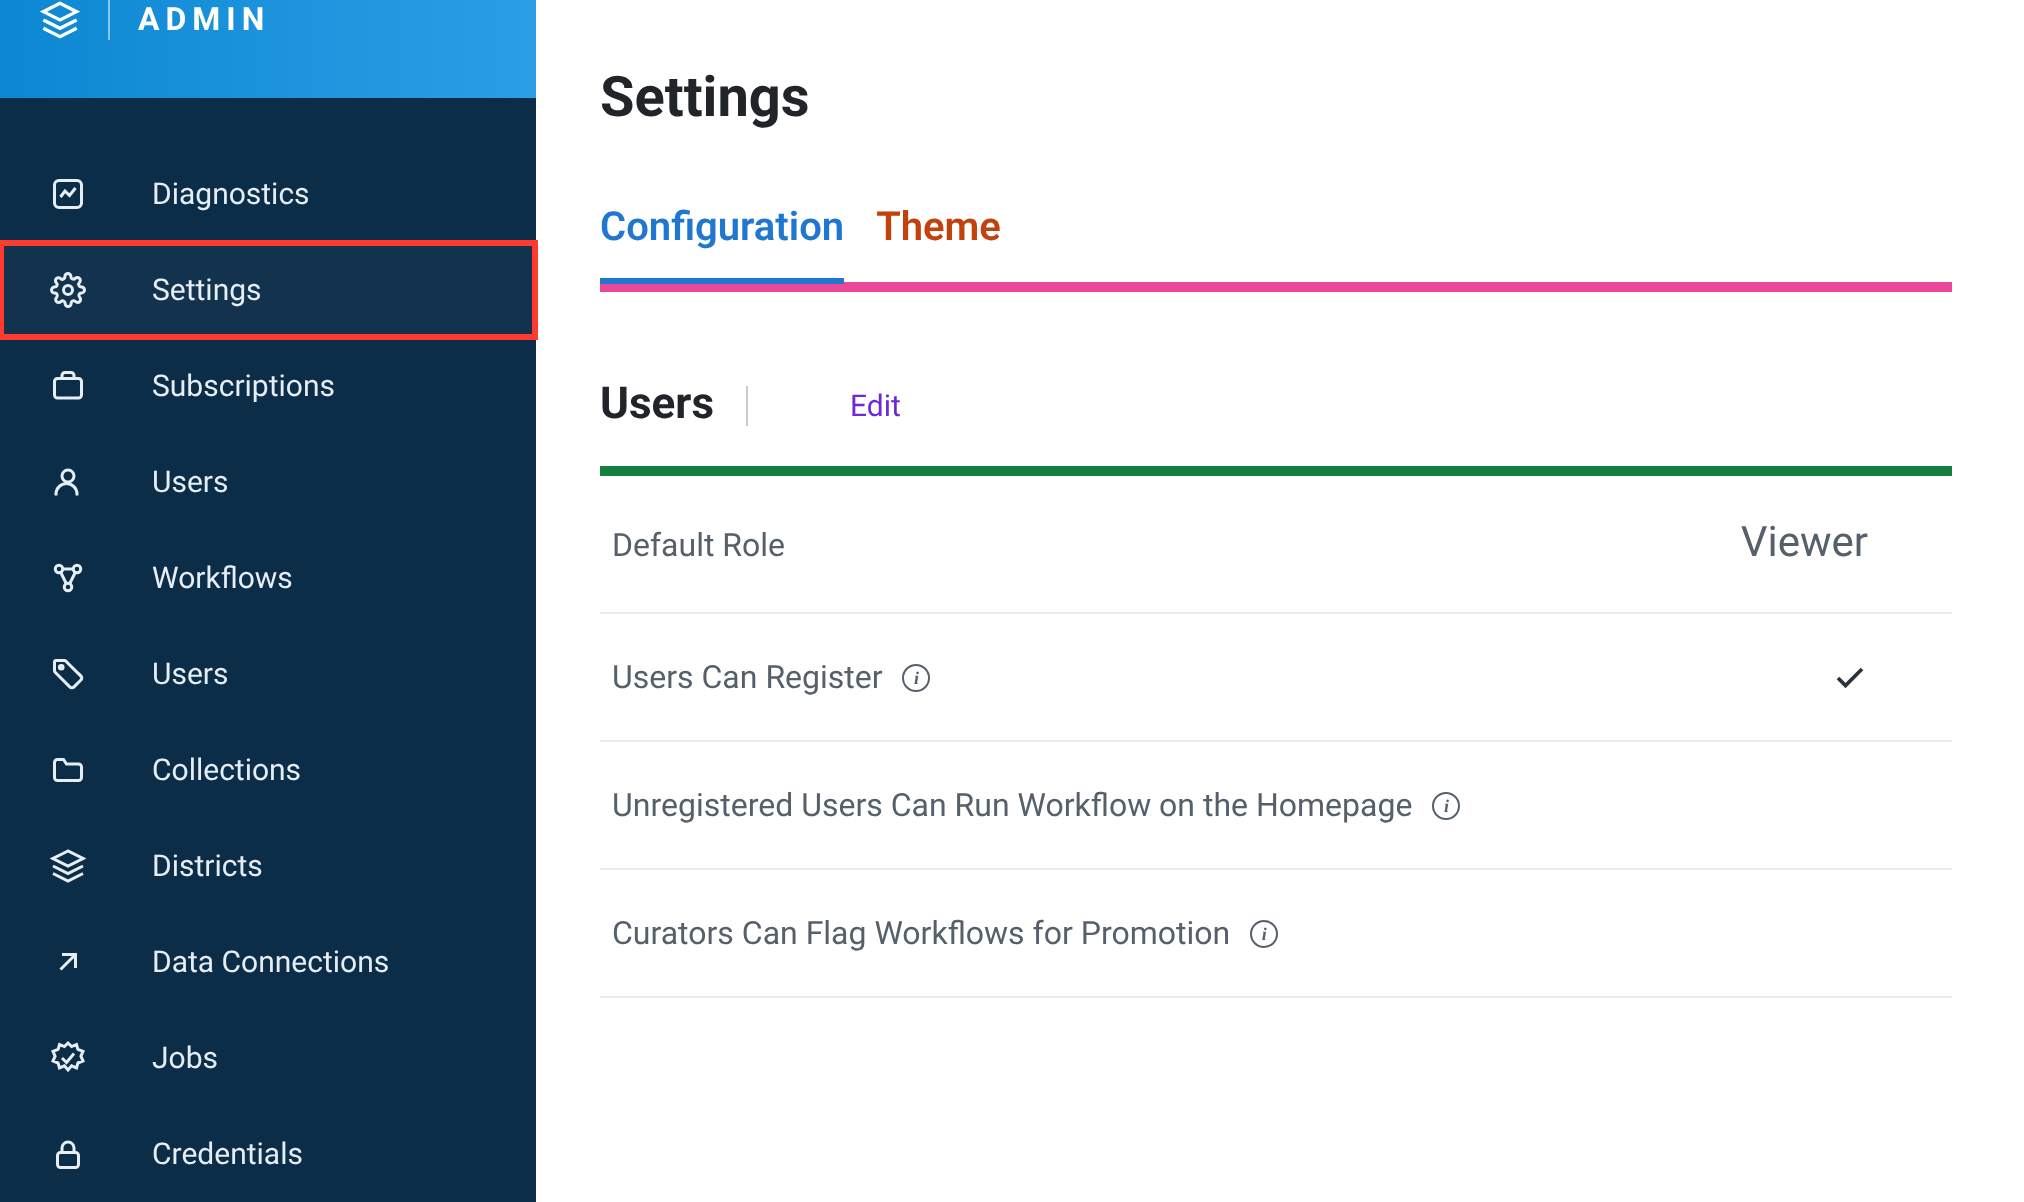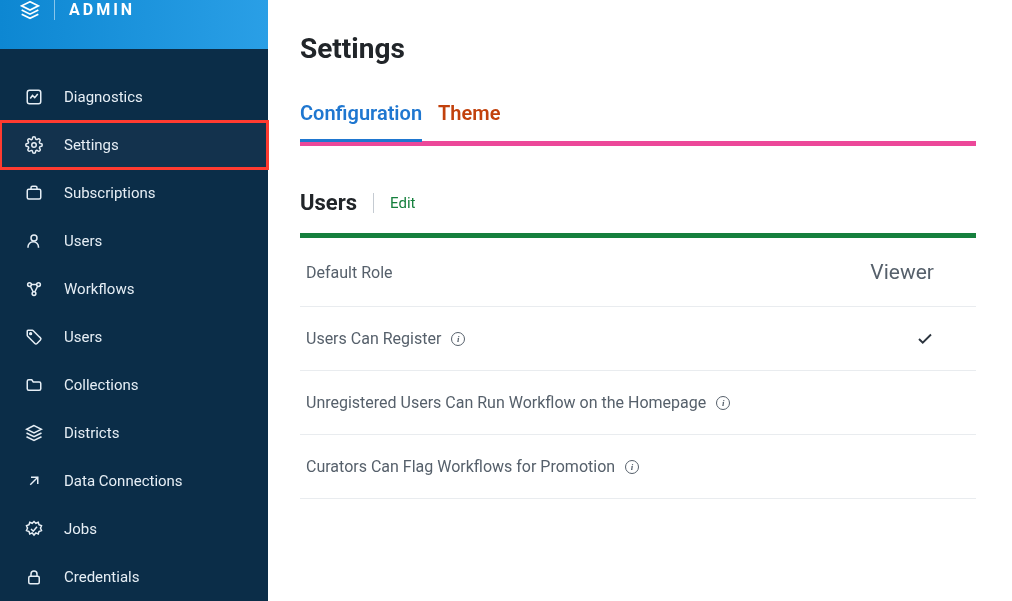--- a/index.html
+++ b/index.html
@@ -4,33 +4,33 @@
 <style>
 * { box-sizing: border-box; margin: 0; padding: 0; }
 body { font-family: -apple-system, BlinkMacSystemFont, "Segoe UI", Roboto, "Helvetica Neue", Arial, sans-serif; width: 1012px; height: 601px; overflow: hidden; }
 .app { display: flex; height: 100%; }
 .sidebar { width: 268px; background: #0b2d48; color: #fff; display: flex; flex-direction: column; }
 .sidebar-header { height: 52px; background: linear-gradient(90deg, #0d87d2 0%, #2a9fe6 100%); display: flex; align-items: flex-start; padding: 0 20px; gap: 14px; }
 .logo-icon { color: #fff; display: flex; align-items: center; }
 .logo-text { font-weight: 700; letter-spacing: 3px; font-size: 16px; color: #fff; }
 .logo-divider { width: 1px; height: 20px; background: rgba(255,255,255,0.5); }
 .nav { padding-top: 24px; }
-.nav-item { display: flex; align-items: center; gap: 20px; padding: 14px 24px; color: #e6eef5; font-size: 15px; cursor: pointer; }
+.nav-item { display: flex; align-items: center; gap: 32px; padding: 14px 24px; color: #e6eef5; font-size: 15px; cursor: pointer; }
 .nav-item.active { background: #13324d; }
 .nav-item .icon { width: 20px; height: 20px; display: flex; align-items: center; justify-content: center; color: #e6eef5; }
 .nav-item.highlighted { outline: 3px solid #ff3b30; outline-offset: -2px; }
 .main { flex: 1; padding: 32px 36px 0 32px; overflow: auto; }
 .page-title { font-size: 28px; font-weight: 700; color: #212529; margin-bottom: 36px; }
 .tabs { display: flex; gap: 16px; border-bottom: 5px solid #ec4899; margin-bottom: 44px; align-items: flex-end; }
 .tab { font-size: 20px; font-weight: 600; padding-bottom: 14px; color: #c2410c; cursor: pointer; border-bottom: 3px solid transparent; margin-bottom: -1px; }
 .tab.active { color: #1f77d0; border-bottom-color: #1f77d0; }
 .section-header { display: flex; align-items: center; gap: 16px; margin-bottom: 18px; }
 .section-title { font-size: 22px; font-weight: 700; color: #212529; }
 .section-divider { width: 1px; height: 20px; background: #c5cbd2; }
-.section-edit { color: #15803d; font-size: 15px; cursor: pointer; }
+.section-edit { color: #6d28d9; font-size: 15px; cursor: pointer; margin-left: 35px; }
 .settings-list { border-top: 5px solid #15803d; }
 .setting-row { display: flex; justify-content: space-between; align-items: center; padding: 22px 6px; border-bottom: 1px solid #e9ecef; }
 .setting-label { color: #56606b; font-size: 16px; display: flex; align-items: center; gap: 10px; }
 .setting-value { color: #56606b; font-size: 21px; display: flex; align-items: center; padding-right: 36px; }
 .info-icon { width: 14px; height: 14px; border: 1.5px solid #56606b; border-radius: 50%; display: inline-flex; align-items: center; justify-content: center; font-size: 9px; font-weight: 700; color: #56606b; font-style: italic; font-family: serif; }
 svg { display: block; }
 </style>
 </head>
 <body>
 

